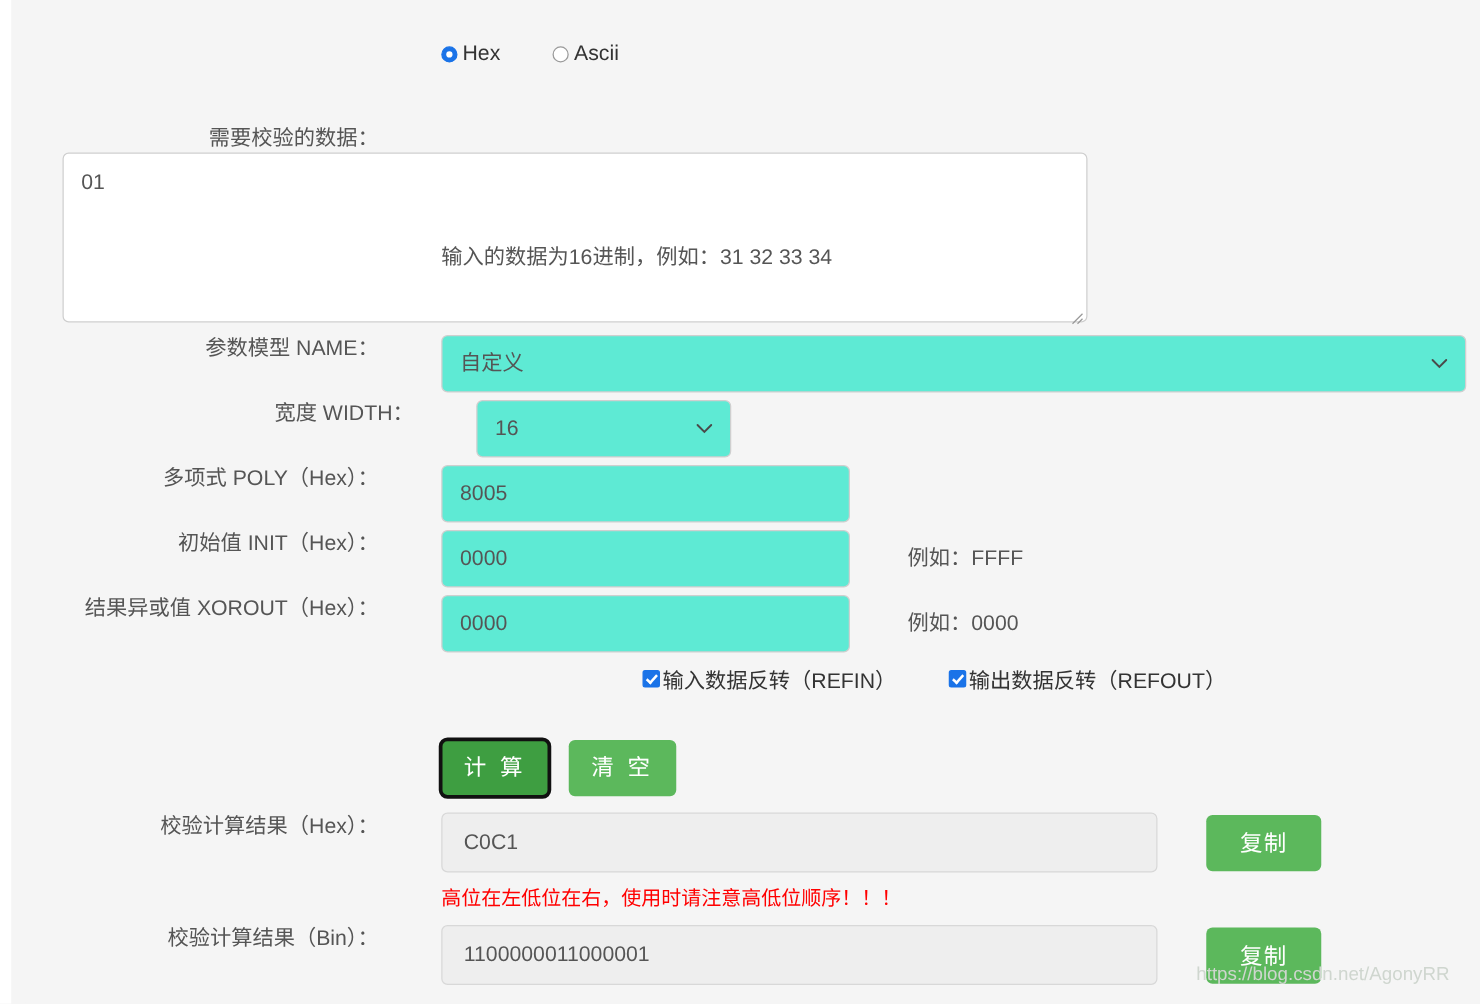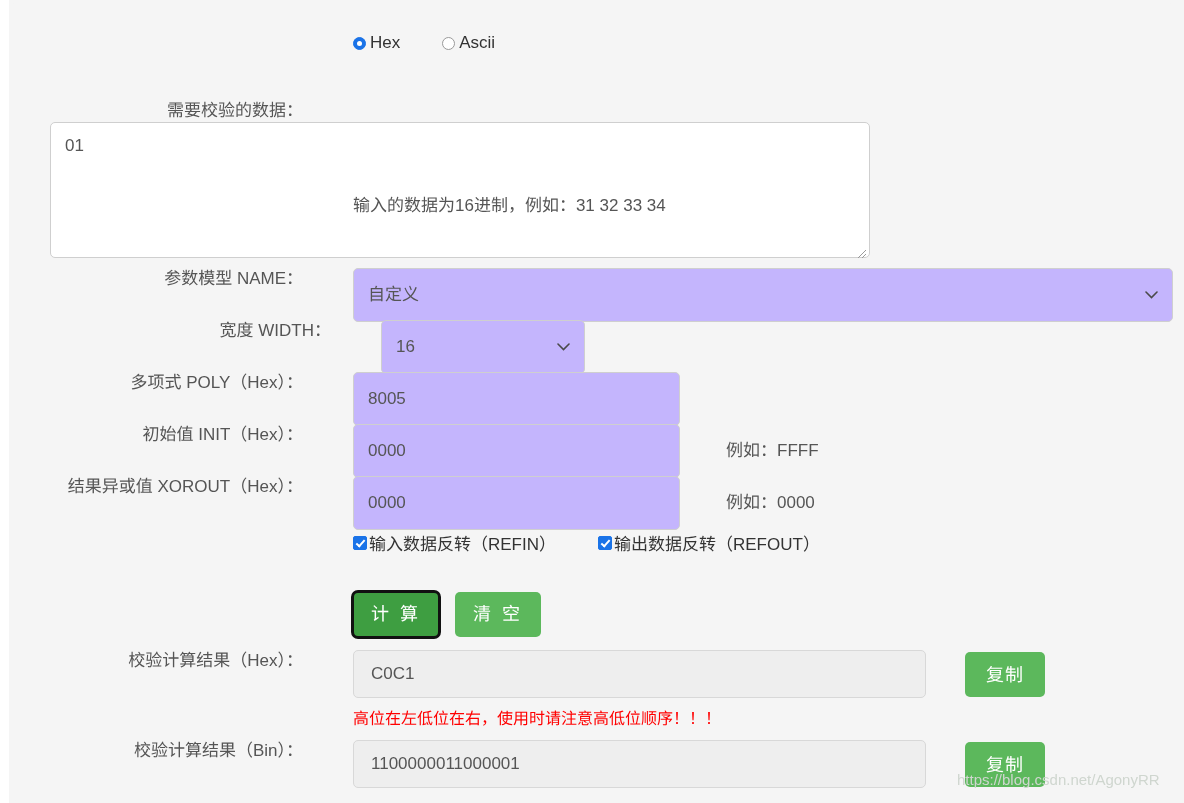--- a/index.html
+++ b/index.html
@@ -125,27 +125,27 @@
     color: #555555;
     white-space: nowrap;
   }
 
   
   .sel, .txt {
     box-sizing: border-box;
     font-family: "Liberation Sans", "DejaVu Sans", sans-serif;
     font-size: 17px;
     color: #555555;
-    background: #c4b5fd;
+    background: #5eead4;
     border: 1px solid #cfcfcf;
     border-radius: 5px;
     padding: 0 14px;
     outline: none;
     line-height: 44px;
-    height: 54px;
+    height: 46px;
     display: flex;
     align-items: center;
     position: relative;
   }
   .sel .chev {
     position: absolute;
     right: 14px;
     top: 50%;
     margin-top: -4px;
     width: 13px; height: 8px;
@@ -162,21 +162,21 @@
   .hexfield  { width: 327px; }
   .eg {
     margin-left: 46px;
     font-size: 17px;
     color: #555555;
     line-height: 46px;
     white-space: nowrap;
   }
 
   
-  .cb-row { left: 353px; top: 530px; width: 831px; display: flex; align-items: center; }
+  .cb-row { left: 353px; top: 530px; width: 831px; display: flex; align-items: center; justify-content: center; }
   .cb-item { display: flex; align-items: center; font-size: 17px; color: #333; margin-right: 42px; white-space: nowrap; }
   .cb-box {
     width: 14px; height: 14px;
     box-sizing: border-box;
     border-radius: 2px;
     background: #1a73e8;
     border: 1px solid #1a73e8;
     margin-right: 2px;
     position: relative;
     flex: 0 0 auto;
@@ -232,21 +232,21 @@
     line-height: 46px;
   }
   .btn-copy {
     background: #5cb85c;
     color: #ffffff;
     border: none;
     border-radius: 5px;
     font-size: 18px;
     font-family: "Liberation Sans", "DejaVu Sans", sans-serif;
     height: 45px;
-    width: 80px;
+    width: 92px;
     line-height: 45px;
     text-align: center;
     cursor: pointer;
     margin-left: 39px;
     letter-spacing: 1px;
     margin-top: 2px;
   }
   .warn {
     position: absolute;
     left: 353px;

